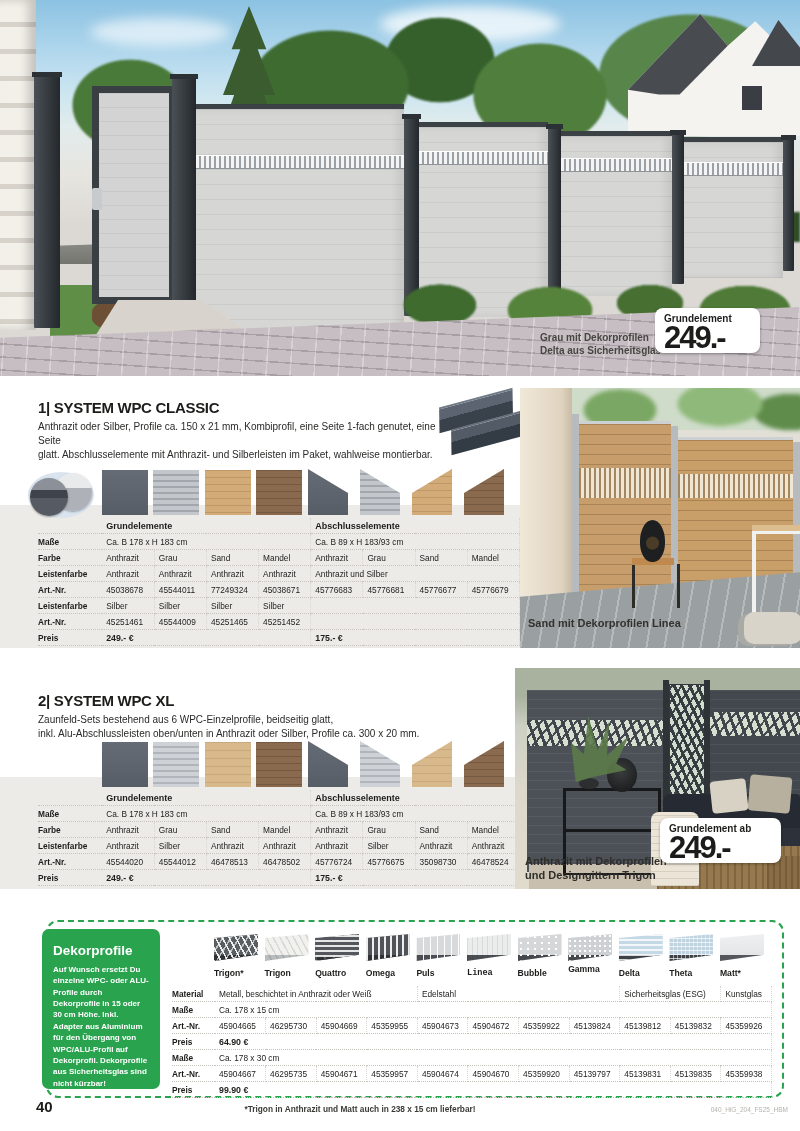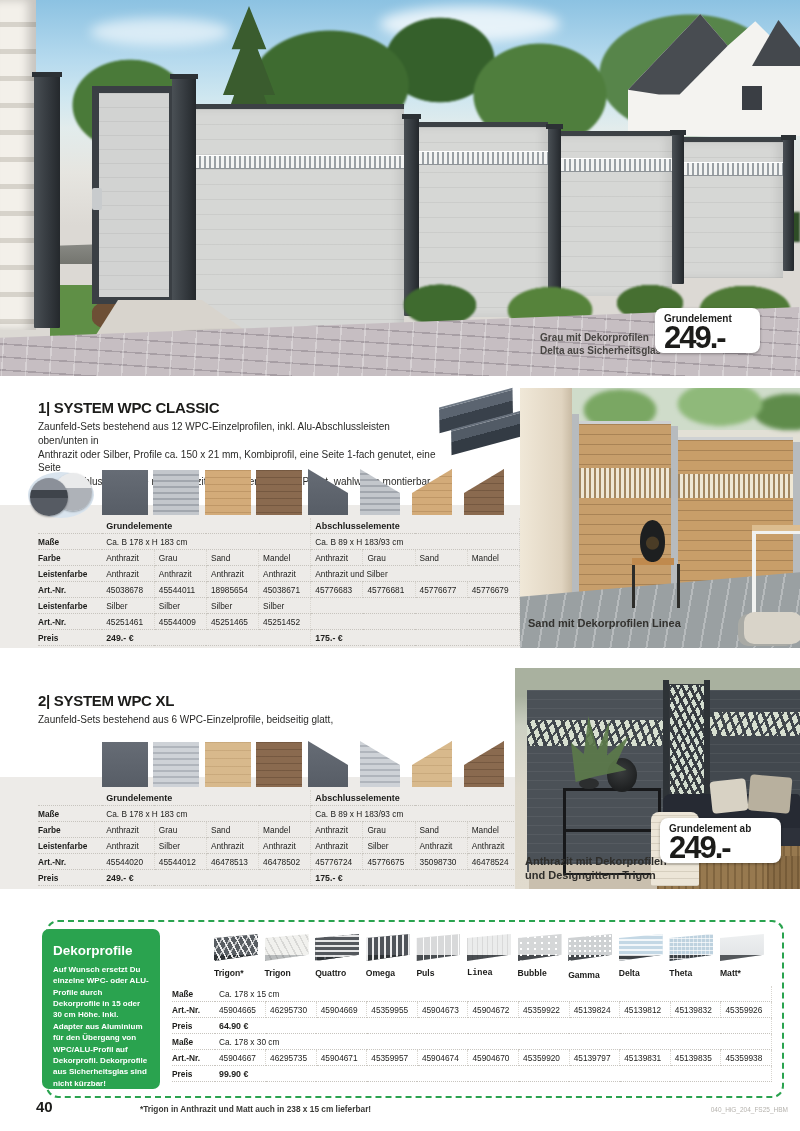--- a/index.html
+++ b/index.html
@@ -141,21 +141,20 @@
     <div>Delta aus Sicherheitsglas</div>
   </div>
   <div class="abs badge" style="left:655px;top:308px;width:88px;">
     <div class="bl">Grundelement</div>
     <div class="bp">249.-</div>
   </div>
 </div>
 
 <div class="abs h1" style="left:38px;top:399px;">1| SYSTEM WPC CLASSIC</div>
 <div class="abs desc" style="left:38px;top:420px;width:400px;">
-  <div>Zaunfeld-Sets bestehend aus 12 WPC-Einzelprofilen, inkl. Alu-Abschlussleisten oben/unten in</div>
   <div>Anthrazit oder Silber, Profile ca. 150 x 21 mm, Kombiprofil, eine Seite 1-fach genutet, eine Seite</div>
   <div>glatt. Abschlusselemente mit Anthrazit- und Silberleisten im Paket, wahlweise montierbar.</div>
 </div>
 
 <div class="abs" style="left:436px;top:382px;width:92px;height:86px;">
   <div class="abs" style="left:2px;top:16px;width:76px;height:23px;transform:rotate(-15deg) skewX(-14deg);background:linear-gradient(180deg,#5b6470 0 45%,#39414b 45%);border-top:2px solid #707a86;"></div>
   <div class="abs" style="left:14px;top:38px;width:76px;height:23px;transform:rotate(-15deg) skewX(-14deg);background:linear-gradient(180deg,#525b66 0 45%,#333b44 45%);border-top:2px solid #67707c;"></div>
 </div>
 
 <div class="abs band" style="top:505px;height:143px;"></div>
@@ -206,21 +205,21 @@
         <td>Anthrazit</td>
         <td>Anthrazit</td>
         <td>Anthrazit</td>
         <td>Anthrazit</td>
         <td colspan="4">Anthrazit und Silber</td>
       </tr>
       <tr>
         <td class="lbl">Art.-Nr.</td>
         <td>45038678</td>
         <td>45544011</td>
-        <td>18985654</td>
+        <td>77249324</td>
         <td>45038671</td>
         <td>45776683</td>
         <td>45776681</td>
         <td>45776677</td>
         <td>45776679</td>
       </tr>
       <tr>
         <td class="lbl">Leistenfarbe</td>
         <td>Silber</td>
         <td>Silber</td>
@@ -268,20 +267,21 @@
     <div class="abs" style="left:-3px;top:-6px;width:42px;height:7px;background:#c08a4e;"></div>
   </div>
   <div class="abs" style="left:120px;top:132px;width:25px;height:42px;background:radial-gradient(circle at 50% 55%,#4a3c26 0 6px,#1d1f20 7px);border-radius:50% 50% 46% 46%;"></div>
   <div class="abs" style="left:224px;top:224px;width:58px;height:32px;background:#d9d4c9;border-radius:10px;box-shadow:-6px 2px 0 #a9aaa5;"></div>
   <div class="abs photocap" style="left:8px;top:228px;">Sand mit Dekorprofilen Linea</div>
 </div>
 
 <div class="abs h1" style="left:38px;top:692px;">2| SYSTEM WPC XL</div>
 <div class="abs desc" style="left:38px;top:713px;width:420px;">
   <div>Zaunfeld-Sets bestehend aus 6 WPC-Einzelprofile, beidseitig glatt,</div>
+  <div>inkl. Alu-Abschlussleisten oben/unten in Anthrazit oder Silber, Profile ca. 300 x 20 mm.</div>
 </div>
 
 <div class="abs band" style="top:777px;height:112px;"></div>
 
 <div class="abs sw sw-anth" style="left:102px;top:742px;"></div>
 <div class="abs sw sw-grau2" style="left:153px;top:742px;"></div>
 <div class="abs sw sw-sand2" style="left:205px;top:742px;"></div>
 <div class="abs sw sw-mand" style="left:256px;top:742px;"></div>
 <div class="abs sw slope hiL sw-anth" style="left:308px;top:741px;"></div>
 <div class="abs sw slope hiL sw-grau2" style="left:360px;top:741px;"></div>
@@ -409,21 +409,21 @@
   <div style="width:50.6px;font-family:Liberation Mono, monospace;">
       <div class="dp dp-line"></div>
       <div class="dpname" style="margin-top:6px;">Linea</div>
     </div>
   <div style="width:50.6px;">
       <div class="dp dp-bubb"></div>
       <div class="dpname" style="margin-top:6px;">Bubble</div>
     </div>
   <div style="width:50.6px;">
       <div class="dp dp-gamm"></div>
-      <div class="dpname" style="margin-top:8px;">Gamma</div>
+      <div class="dpname" style="margin-top:2px;">Gamma</div>
     </div>
   <div style="width:50.6px;">
       <div class="dp dp-delt"></div>
       <div class="dpname" style="margin-top:6px;">Delta</div>
     </div>
   <div style="width:50.6px;">
       <div class="dp dp-thet"></div>
       <div class="dpname" style="margin-top:6px;">Theta</div>
     </div>
   <div style="width:50.6px;">
@@ -431,20 +431,27 @@
       <div class="dpname" style="margin-top:6px;">Matt*</div>
     </div>
 </div>
 
 <table class="abs spec" style="left:172px;top:986px;width:600px;">
   <colgroup>
       <col style="width:43px">
       <col span="11" style="width:50.6px">
     </colgroup>
   <tbody>
+      <tr>
+        <td class="lbl">Material</td>
+        <td colspan="4">Metall, beschichtet in Anthrazit oder Weiß</td>
+        <td colspan="4">Edelstahl</td>
+        <td colspan="2">Sicherheitsglas (ESG)</td>
+        <td colspan="1">Kunstglas</td>
+      </tr>
       <tr>
         <td class="lbl">Maße</td>
         <td colspan="11">Ca. 178 x 15 cm</td>
       </tr>
       <tr>
         <td class="lbl">Art.-Nr.</td>
         <td>45904665</td>
         <td>46295730</td>
         <td>45904669</td>
         <td>45359955</td>
@@ -479,14 +486,14 @@
         <td>45359938</td>
       </tr>
       <tr>
         <td class="lbl">Preis</td>
         <td colspan="11" class="b">99.90 €</td>
       </tr>
     </tbody>
 </table>
 
 <div class="abs" style="left:36px;top:1098px;font-size:15px;font-weight:900;">40</div>
-<div class="abs" style="left:140px;top:1104px;width:440px;font-size:8.3px;font-weight:700;color:#3a3a37;">*Trigon in Anthrazit und Matt auch in 238 x 15 cm lieferbar!</div>
+<div class="abs" style="left:140px;top:1104px;width:440px;text-align:center;font-size:8.3px;font-weight:700;color:#3a3a37;">*Trigon in Anthrazit und Matt auch in 238 x 15 cm lieferbar!</div>
 <div class="abs" style="right:12px;top:1106px;font-size:6.5px;color:#b6b3ae;">040_HiG_204_FS25_HBM</div>
 
 </body></html>

